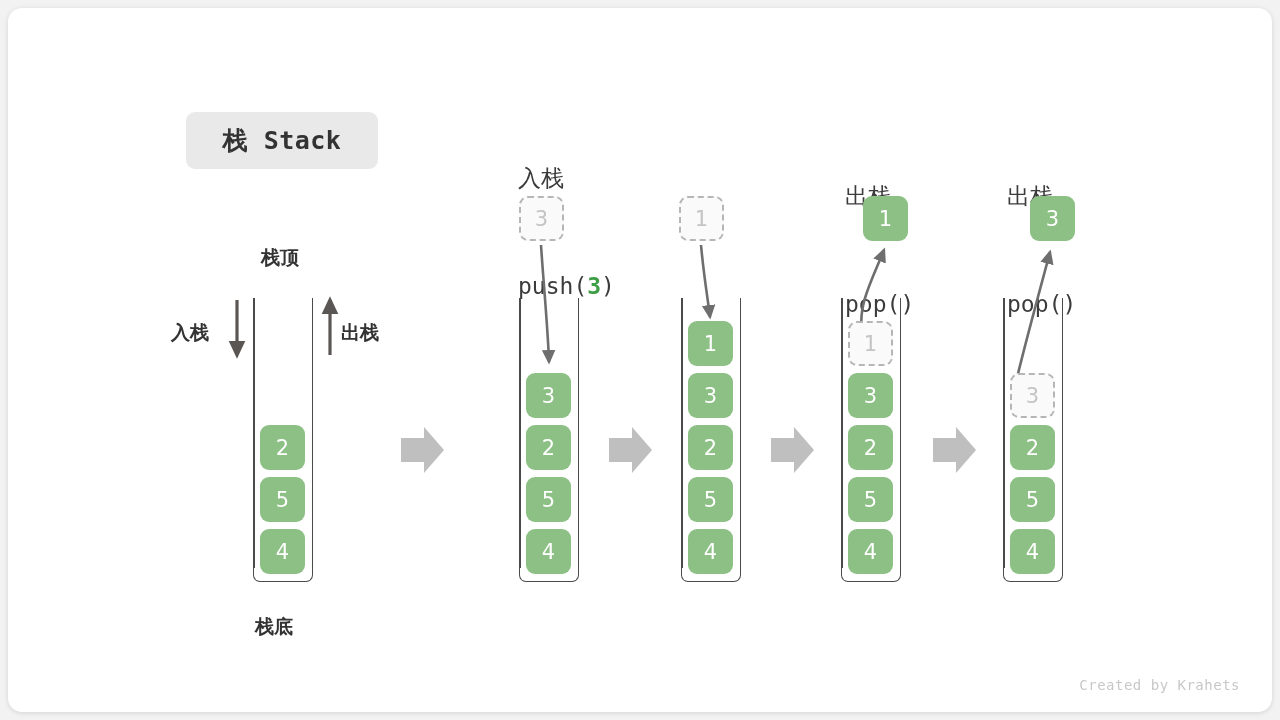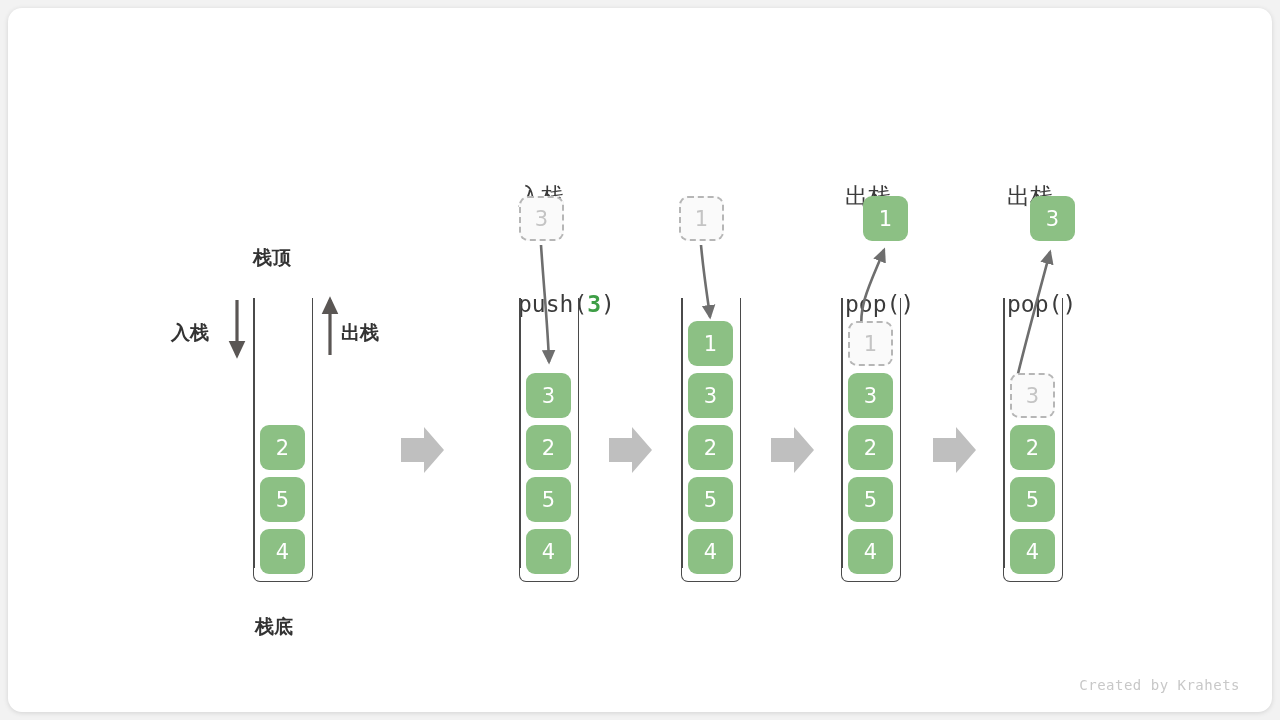--- a/index.html
+++ b/index.html
@@ -141,38 +141,39 @@
     letter-spacing: 0.5px;
     white-space: nowrap;
   }
 </style>
 </head>
 <body>
 
 <div id="canvas">
   <div class="card"></div>
 
-
-  <div class="col-head" style="left:518px; top:106px;">
+  <div class="title-badge">栈 Stack</div>
+
+  <div class="col-head" style="left:518px; top:88px;">
     <div class="cn">入栈</div>
     <div><span>push(</span><span class="arg">3</span><span>)</span></div>
   </div>
 
 
   <div class="col-head" style="left:845px; top:106px;">
     <div class="cn">出栈</div>
     <div><span>pop(</span><span class="arg"></span><span>)</span></div>
   </div>
 
   <div class="col-head" style="left:1007px; top:106px;">
     <div class="cn">出栈</div>
     <div><span>pop(</span><span class="arg"></span><span>)</span></div>
   </div>
 
-  <div class="label" style="left:253px; top:245px;font-family:Liberation Mono, monospace;">栈顶</div>
+  <div class="label" style="left:261px; top:245px;font-family:Liberation Mono, monospace;">栈顶</div>
   <div class="label" style="left:255px; top:614px;text-align:right;">栈底</div>
   <div class="label" style="left:171px; top:320px;">入栈</div>
   <div class="label" style="left:341px; top:320px;">出栈</div>
 
   <svg class="layer" viewBox="0 0 1280 720" width="1280" height="720">
     <defs>
       <marker id="arrowGray" markerWidth="7" markerHeight="7" refX="4.6" refY="3" orient="auto">
         <path d="M0,0.4 L5.6,3 L0,5.6 Z" fill="#6e6e6e"></path>
       </marker>
       <marker id="arrowDark" markerWidth="7" markerHeight="7" refX="4.4" refY="3" orient="auto">

